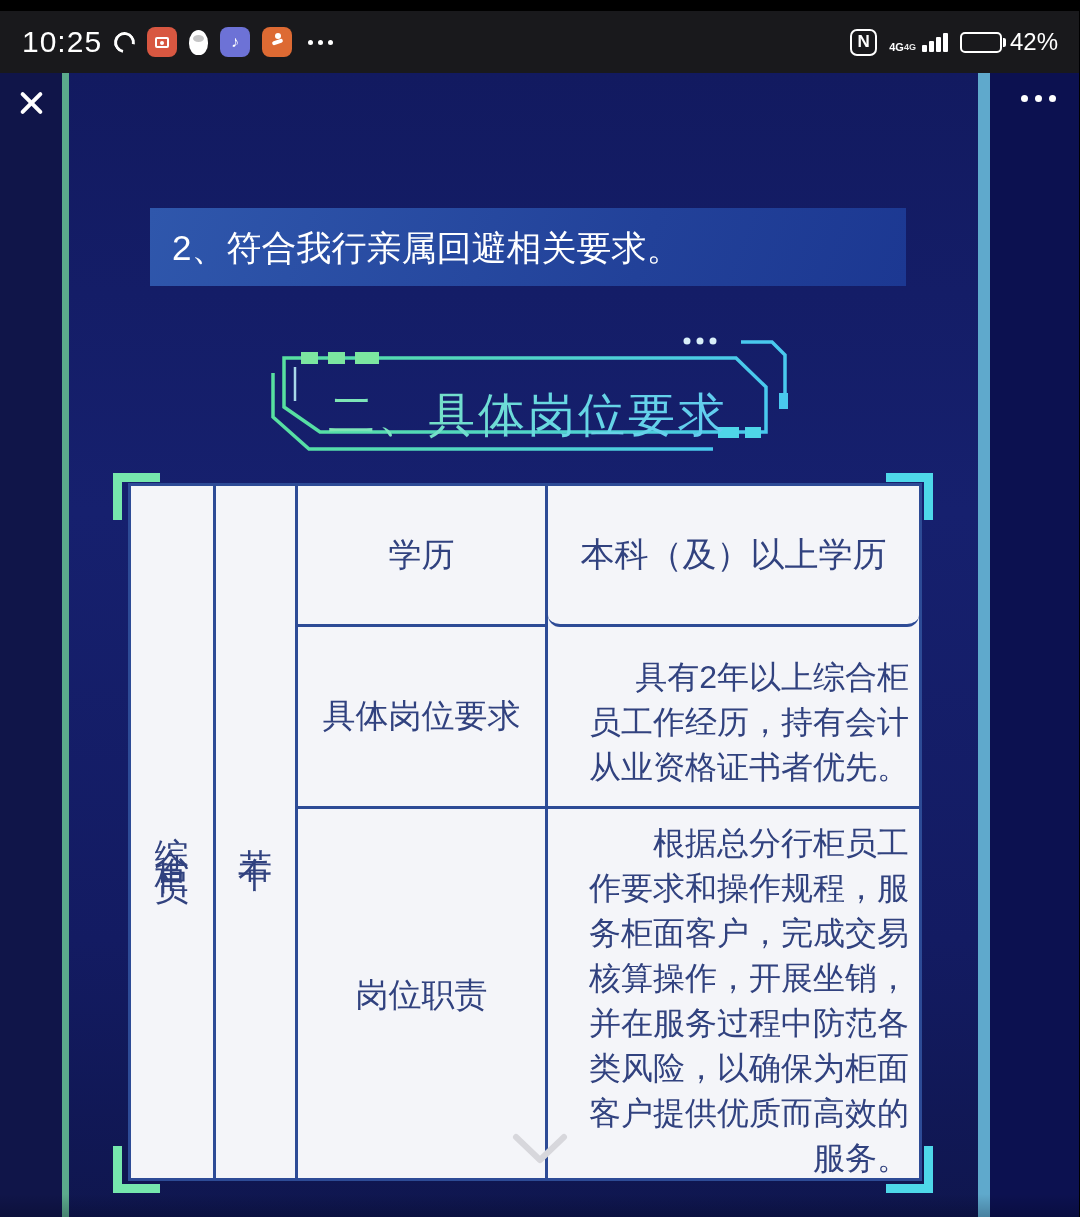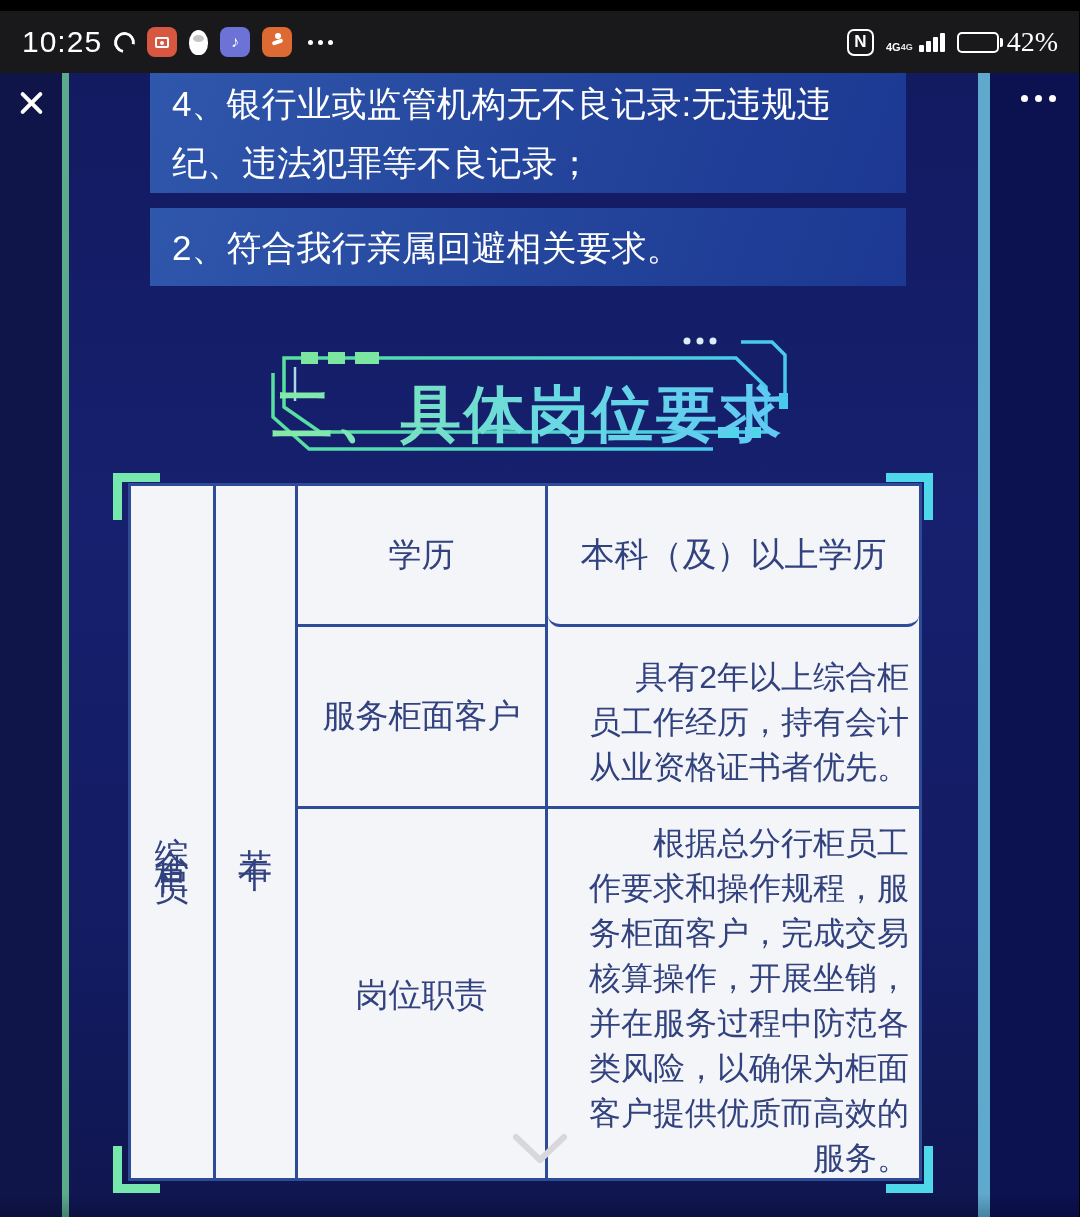--- a/index.html
+++ b/index.html
@@ -40,21 +40,21 @@
   .sims span:first-child{ font-size:11px; }
   .sims span:last-child{ font-size:9px; opacity:.9; }
   .bars{ display:flex; align-items:flex-end; gap:2px; }
   .bars i{ width:5px; background:#fff; border-radius:1px; display:inline-block; }
   .bars i:nth-child(1){ height:7px; } .bars i:nth-child(2){ height:11px; }
   .bars i:nth-child(3){ height:15px; } .bars i:nth-child(4){ height:19px; }
   .battery{ display:flex; align-items:center; }
   .batt-body{ width:42px; height:21px; border:2.5px solid #fff; border-radius:5px; padding:2px; }
   .batt-fill{ width:40%; height:100%; background:#fff; border-radius:2px; }
   .batt-nub{ width:3px; height:9px; background:#fff; border-radius:0 2px 2px 0; margin-left:1px; }
-  .batt-pct{ font-size:28px; margin-left:4px;font-family:Liberation Serif, serif; }
+  .batt-pct{ font-size:24px; margin-left:4px; }
 
   
   .page-left-margin{ position:absolute; left:0; top:62px; width:62px; height:1155px; background:#101549; }
   .page-right-margin{ position:absolute; left:990px; top:62px; width:90px; height:1155px; background:#0c1150; }
   .edge-green{ position:absolute; left:62px; top:62px; width:7px; height:1155px; background:#5baa8c; }
   .edge-cyan{ position:absolute; left:978px; top:62px; width:12px; height:1155px; background:#5fa9cc; }
   .poster{ position:absolute; left:69px; top:62px; width:909px; height:1155px;
            background:linear-gradient(180deg,#121a60 0%,#16206e 38%,#131b62 75%,#0f164e 100%); }
   .bottom-shade{ position:absolute; left:0; bottom:0; width:1080px; height:34px;
                  background:linear-gradient(180deg,rgba(0,2,18,0) 0%,rgba(0,2,18,.35) 100%); }
@@ -70,21 +70,21 @@
   .req{ position:absolute; left:150px; width:756px; color:#fff; font-size:35px; line-height:59px;
         padding:0 14px 0 22px; display:flex; align-items:center;
         background:linear-gradient(110deg,#2f57ac 0%,#224199 65%,#1c3892 100%); }
   .req4{ top:62px; height:120px; }
   .req5{ top:197px; height:78px; }
 
   
   .title-wrap{ position:absolute; left:266px; top:320px; width:524px; height:130px; }
   .title-wrap svg{ position:absolute; left:0; top:0; }
   .title-text{ position:absolute; left:0; top:40px; width:524px; height:88px; display:flex;
-      align-items:center; justify-content:center; font-size:61px; font-weight:bold; letter-spacing:3px;
+      align-items:center; justify-content:center; font-size:47px; font-weight:normal; letter-spacing:3px;
       background:linear-gradient(90deg,#86eba4 0%,#68d8e2 55%,#5fc8f5 100%);
       -webkit-background-clip:text; background-clip:text; color:transparent; }
 
   
   .jobtable{ position:absolute; left:128px; top:472px; width:794px; height:698px;
              background:#f4f5f9; border:3px solid #2d4b96; display:grid;
              grid-template-columns:85px 82px 250px 1fr; grid-template-rows:141px 182px 1fr;
              color:#31427f; }
   .cell{ display:flex; align-items:center; justify-content:center; }
   .bR{ border-right:3px solid #2d4b96; } .bB{ border-bottom:3px solid #2d4b96; }
@@ -158,23 +158,20 @@
     </div>
   </div>
 
   <div class="close-btn"></div>
   <div class="more-btn">
       <i></i>
       <i></i>
       <i></i>
     </div>
 
-  <div class="req req4">
-    <span>4、银行业或监管机构无不良记录:无违规违纪、违法犯罪等不良记录；</span>
-  </div>
   <div class="req req5">
     <span>2、符合我行亲属回避相关要求。</span>
   </div>
 
   <div class="title-wrap">
     <svg width="524" height="130" viewBox="0 0 524 130">
       <defs>
         <linearGradient id="gframe" x1="0" y1="0" x2="1" y2="0">
           <stop offset="0" stop-color="#57e0a0"></stop>
             <stop offset="1" stop-color="#49c9ee"></stop>
@@ -199,21 +196,21 @@
 
   <div class="jobtable">
     <div class="cell c-pos bR">
       <span class="vtext">综合柜员</span>
     </div>
     <div class="cell c-head bR">
       <span class="vtext">若干</span>
     </div>
     <div class="cell c-l1 bR bB lab">学历</div>
     <div class="cell c-v1 bB val-center">本科（及）以上学历</div>
-    <div class="cell c-l2 bR bB lab">服务柜面客户</div>
+    <div class="cell c-l2 bR bB lab">具体岗位要求</div>
     <div class="cell c-v2 bB val-para">具有2年以上综合柜员工作经历，持有会计从业资格证书者优先。</div>
     <div class="cell c-l3 bR lab">岗位职责</div>
     <div class="cell c-v3 val-para">根据总分行柜员工作要求和操作规程，服务柜面客户，完成交易核算操作，开展坐销，并在服务过程中防范各类风险，以确保为柜面客户提供优质而高效的服务。</div>
   </div>
 
   <div class="bk bk-tl"></div>
   <div class="bk bk-tr"></div>
   <div class="bk bk-bl"></div>
   <div class="bk bk-br"></div>
 

